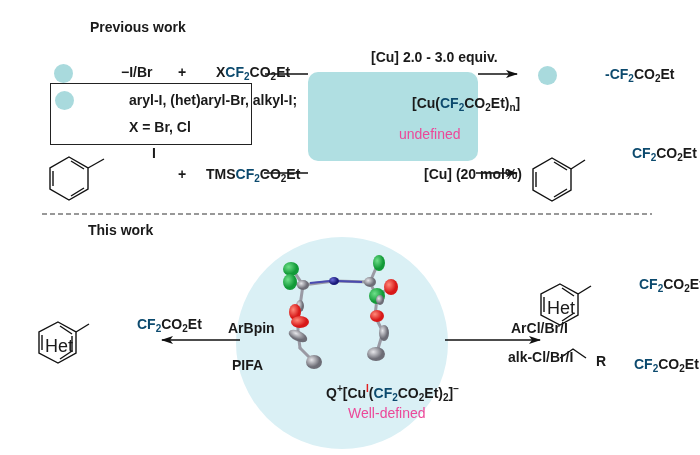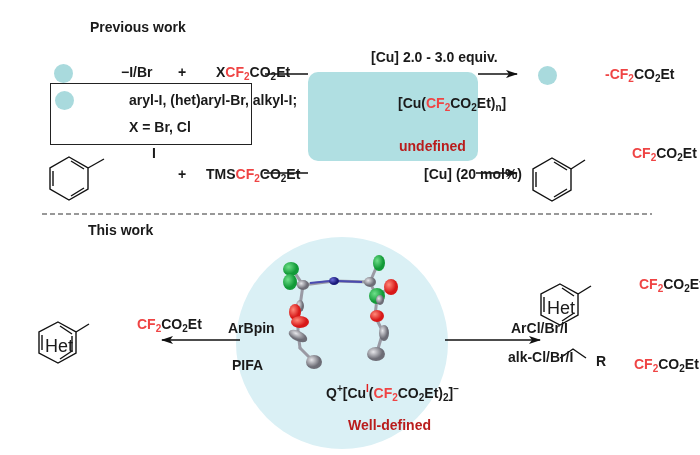--- a/index.html
+++ b/index.html
@@ -1,22 +1,22 @@
 <!DOCTYPE html>
 <html><head>
 <meta charset="utf-8">
 <style>
   html, body { margin: 0; padding: 0; background: #ffffff; }
   body { width: 700px; height: 455px; position: relative; overflow: hidden;
          font-family: "Liberation Sans", sans-serif; color: #1a1a1a; }
   .abs { position: absolute; white-space: nowrap; padding-left: 48px; }
   .t { font-size: 14px; font-weight: bold; }
   .h { font-size: 14px; font-weight: bold; }
-  .blue { color: #ef4444; }
-  .red { color: #b91c1c; font-weight: bold; margin-top: 12px; }
+  .blue { color: #0c4a6e; }
+  .red { color: #ec4899; font-weight: normal; }
   sub { font-size: 10px; vertical-align: -3px; line-height: 0; }
   sup { font-size: 10px; vertical-align: 6px; line-height: 0; }
   .cu-sup { color: #e02020; }
   .dot { position: absolute; border-radius: 50%; background: #a9dadd; }
   .legend-box { position: absolute; left: 50px; top: 83px; width: 202px; height: 62px;
                 border: 1.4px solid #222; box-sizing: border-box; }
   .teal-box { position: absolute; left: 308px; top: 72px; width: 170px; height: 89px;
               background: #b0dfe2; border-radius: 10px; }
   .circle-bg { position: absolute; left: 236px; top: 237px; width: 212px; height: 212px;
                border-radius: 50%; background: #daf0f5; }
@@ -158,21 +158,21 @@
 
 <div class="abs t" style="left:323px;top:49px;">[Cu] 2.0 - 3.0 equiv.</div>
 
 <div class="dot" style="left:538px;top:66px;width:19px;height:19px;"></div>
 <div class="abs t" style="left:557px;top:66px;"><span class="blue"><span>-CF</span><sub>2</sub></span><span>CO</span><sub>2</sub><span>Et</span></div>
 
 <div class="dot" style="left:55px;top:91px;width:19px;height:19px;"></div>
 <div class="abs t" style="left:81px;top:92px;">aryl-I, (het)aryl-Br, alkyl-I;</div>
 <div class="abs t" style="left:81px;top:119px;">X = Br, Cl</div>
 
-<div class="abs t" style="left:350px;top:95px;"><span>[Cu(</span><span class="blue"><span>CF</span><sub>2</sub></span><span>CO</span><sub>2</sub><span>Et)</span><sub>n</sub><span>]</span></div>
+<div class="abs t" style="left:364px;top:95px;"><span>[Cu(</span><span class="blue"><span>CF</span><sub>2</sub></span><span>CO</span><sub>2</sub><span>Et)</span><sub>n</sub><span>]</span></div>
 <div class="abs t red" style="left:351px;top:126px;">undefined</div>
 
 <div class="abs t" style="left:104px;top:145px;">I</div>
 <div class="abs t" style="left:130px;top:166px;">+</div>
 <div class="abs t" style="left:158px;top:166px;"><span>TMS</span><span class="blue"><span>CF</span><sub>2</sub></span><span>CO</span><sub>2</sub><span>Et</span></div>
 <div class="abs t" style="left:336px;top:166px;margin-left:40px;">[Cu] (20 mol%)</div>
 <div class="abs t" style="left:584px;top:145px;"><span class="blue"><span>CF</span><sub>2</sub></span><span>CO</span><sub>2</sub><span>Et</span></div>
 
 <div class="abs h" style="left:40px;top:222px;">This work</div>
 

